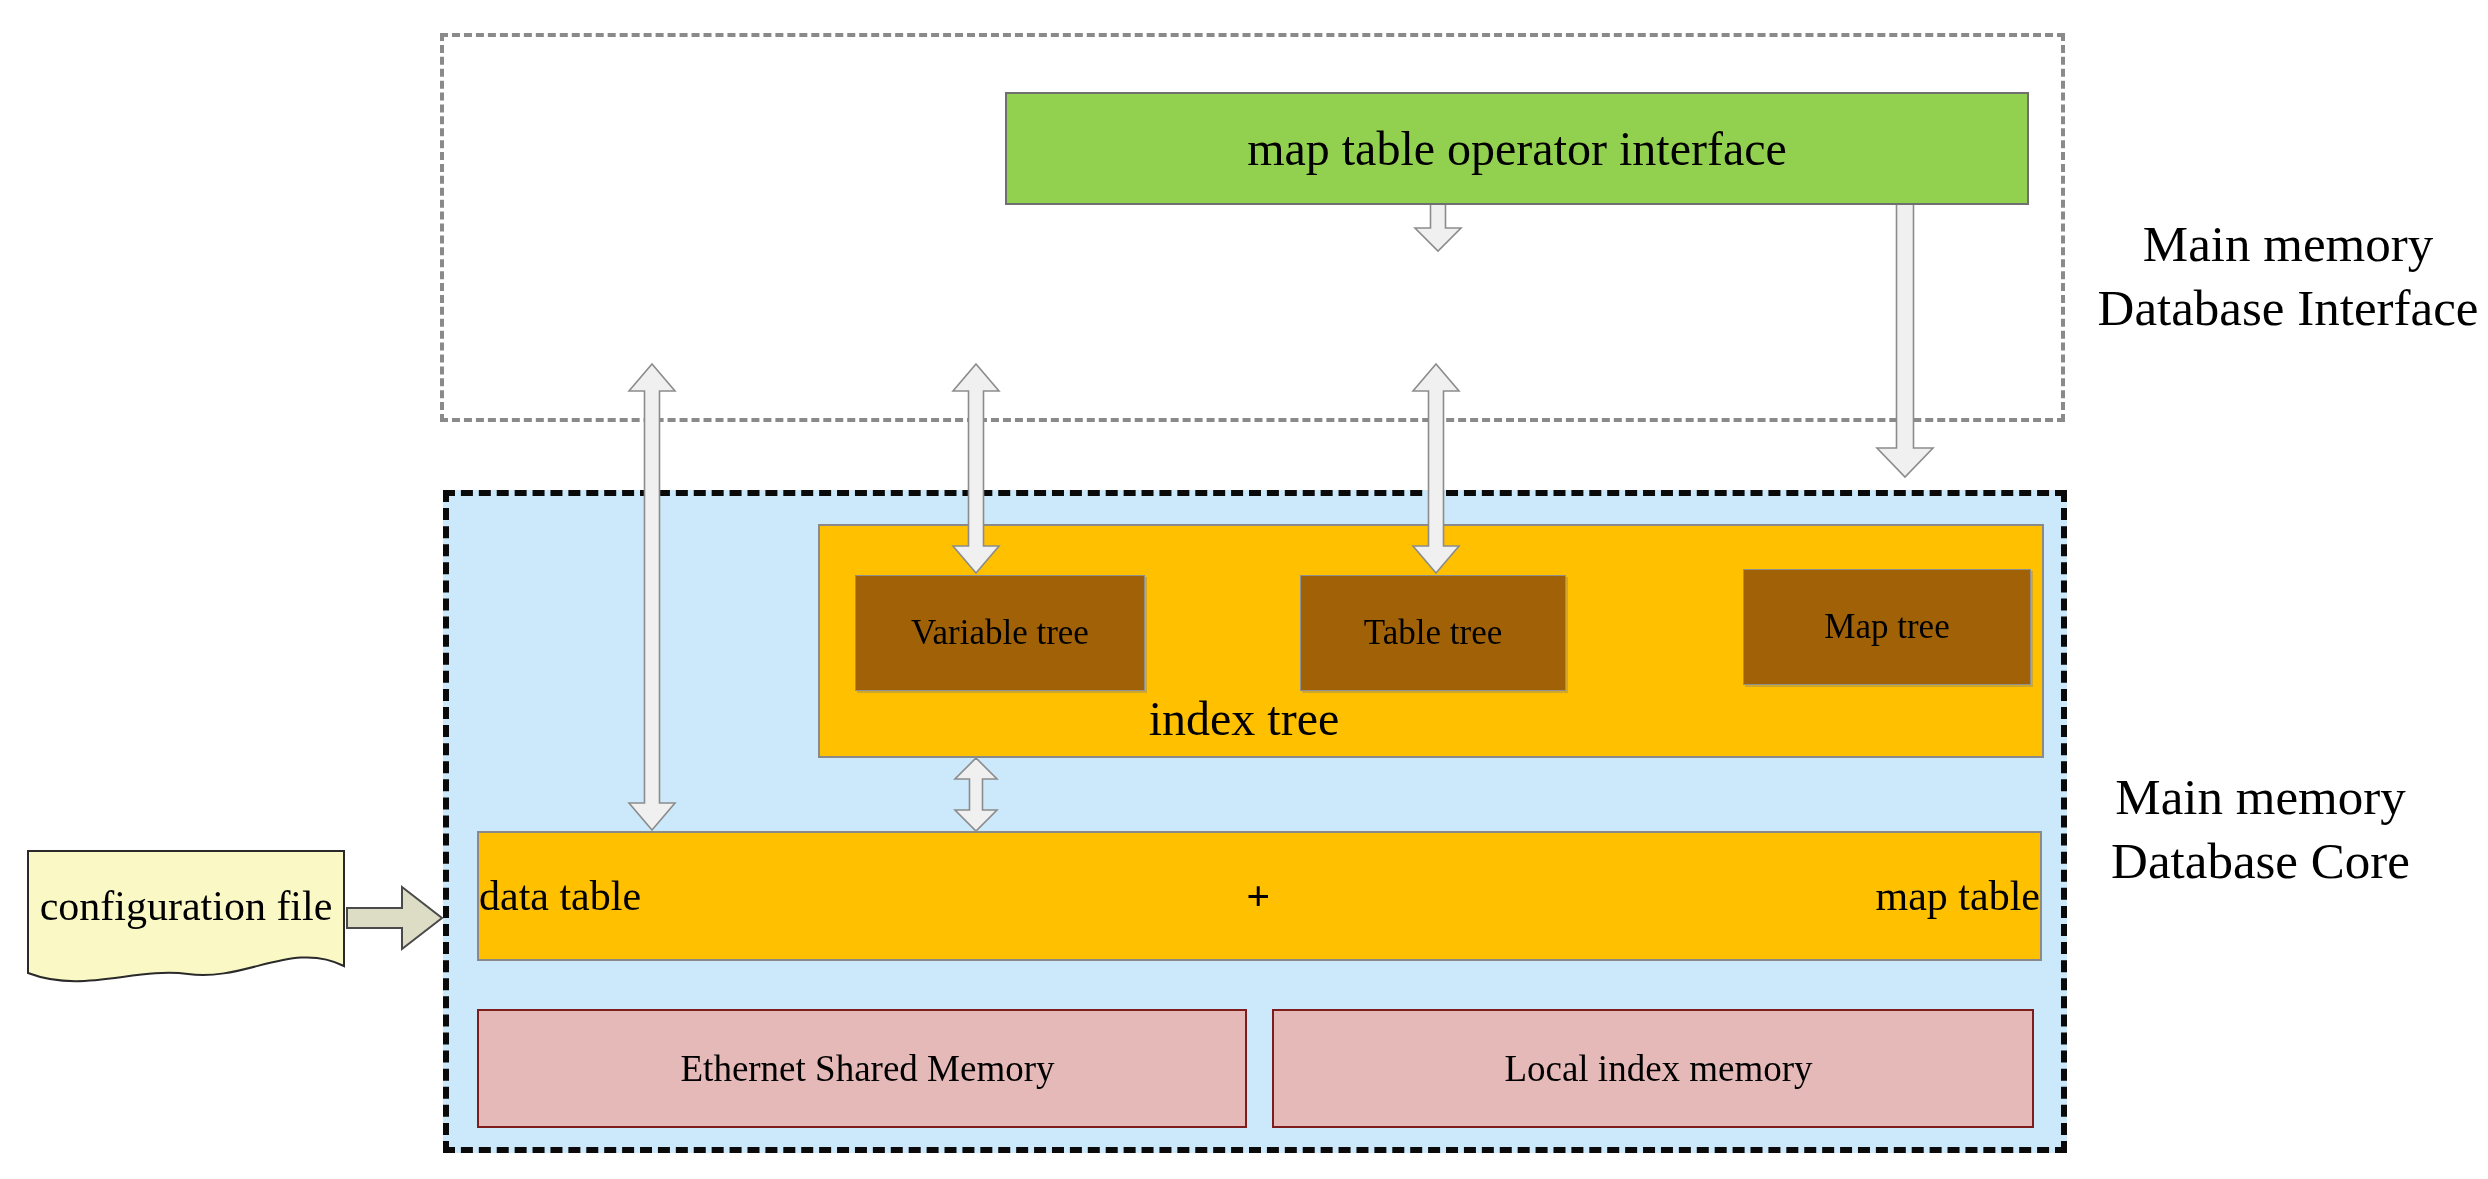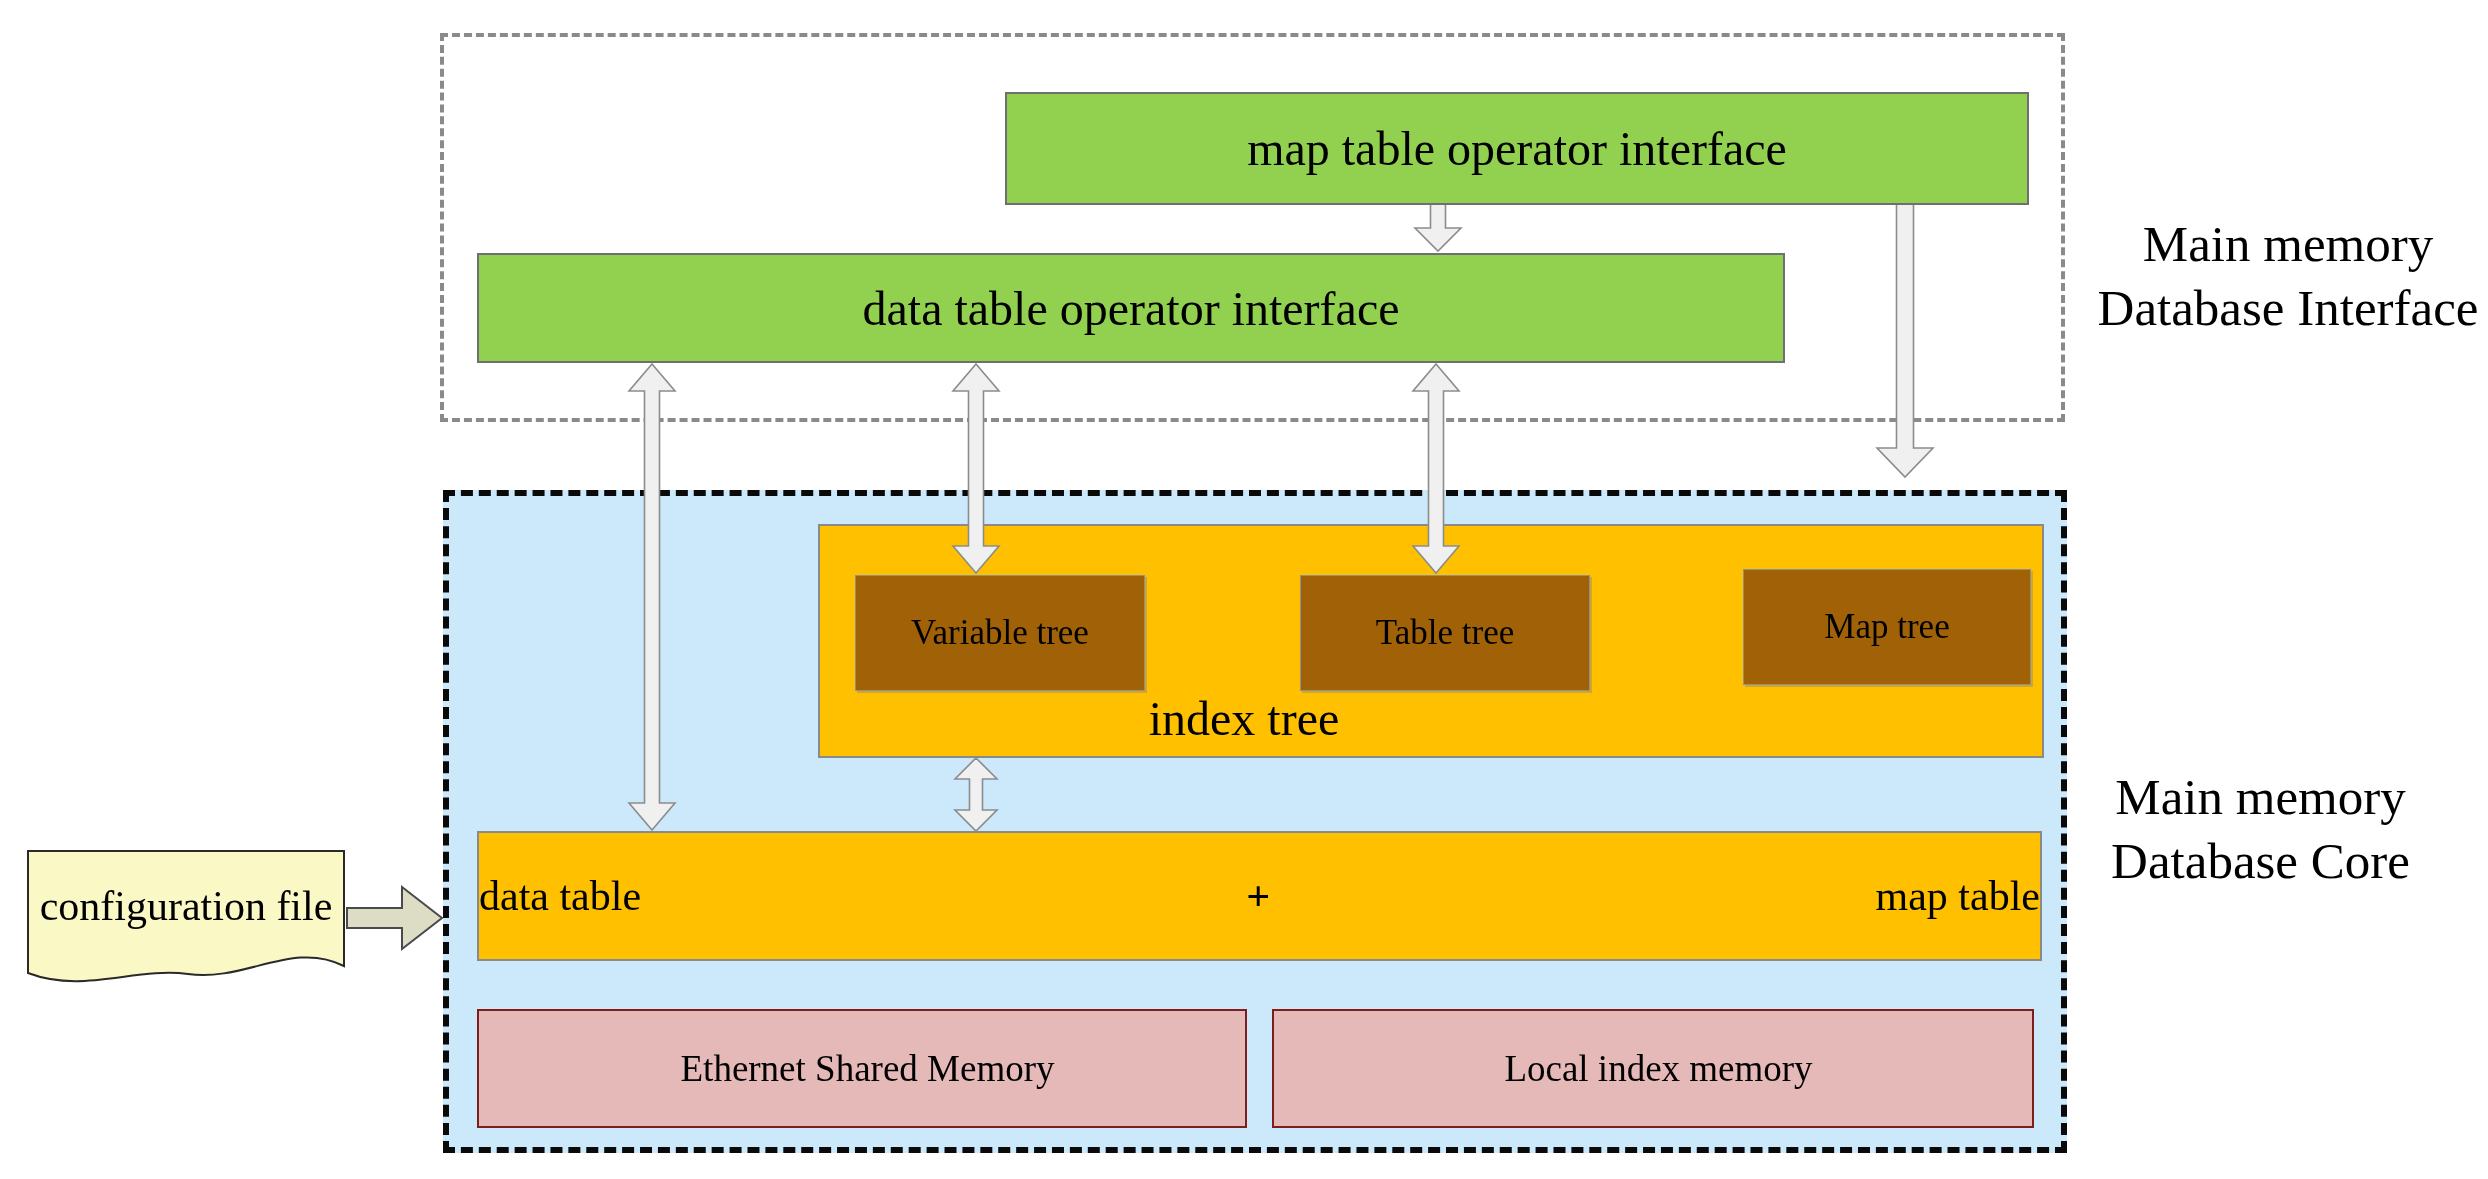--- a/index.html
+++ b/index.html
@@ -68,21 +68,21 @@
 <div class="stage">
 
   <div class="abs iface-frame" style="left:440px; top:33px; width:1625px; height:389px;"></div>
 
   <div class="abs core-frame" style="left:443px; top:490px; width:1624px; height:663px;"></div>
 
   <div class="abs orange-box" style="left:818px; top:524px; width:1226px; height:234px;">
     <div class="abs white-box" style="left:35px; top:49px; width:290px; height:116px;">
       <span>Variable tree</span>
     </div>
-    <div class="abs white-box" style="left:480px; top:49px; width:290px; height:116px;">
+    <div class="abs white-box" style="left:480px; top:49px; width:266px; height:116px;">
       <span>Table tree</span>
     </div>
     <div class="abs white-box" style="left:923px; top:43px; width:288px; height:116px;">
       <span>Map tree</span>
     </div>
     <div class="index-title">index tree</div>
   </div>
 
   <div class="abs orange-box" style="left:477px; top:831px; width:1565px; height:130px;">
     <div class="row-label">
@@ -119,23 +119,20 @@
       <polygon points="24,1 47,28 31.5,28 31.5,183 47,183 24,210 1,183 16.5,183 16.5,28 1,28"></polygon>
     </svg>
 
   <svg class="abs varrow" style="left:954px; top:757px;" viewBox="0 0 44 75" width="44" height="75">
       <polygon points="22,1 43,22 28.5,22 28.5,53 43,53 22,74 1,53 15.5,53 15.5,22 1,22"></polygon>
     </svg>
 
   <div class="abs green-box" style="left:1005px; top:56px; width:1024px; height:113px;margin-top:36px;">
     <span>map table operator interface</span>
   </div>
-  <div class="abs green-box" style="left:477px; top:253px; width:1308px; height:110px;">
-    <span>data table operator interface</span>
-  </div>
 
   <div class="abs" style="left:25px; top:848px; width:322px; height:150px;">
     <svg class="note" width="322" height="150" viewBox="0 0 322 150">
       <path d="M3,3 L319,3 L319,118 C268,92 220,134 163,126 C110,119 58,146 3,125 Z"></path>
     </svg>
     <div class="note-label">configuration file</div>
   </div>
   <svg class="abs config-arrow" width="98" height="66" viewBox="0 0 98 66" style="left:346px; top:885px;">
     <polygon points="1,23 56,23 56,2 96,33 56,64 56,43 1,43"></polygon>
   </svg>

